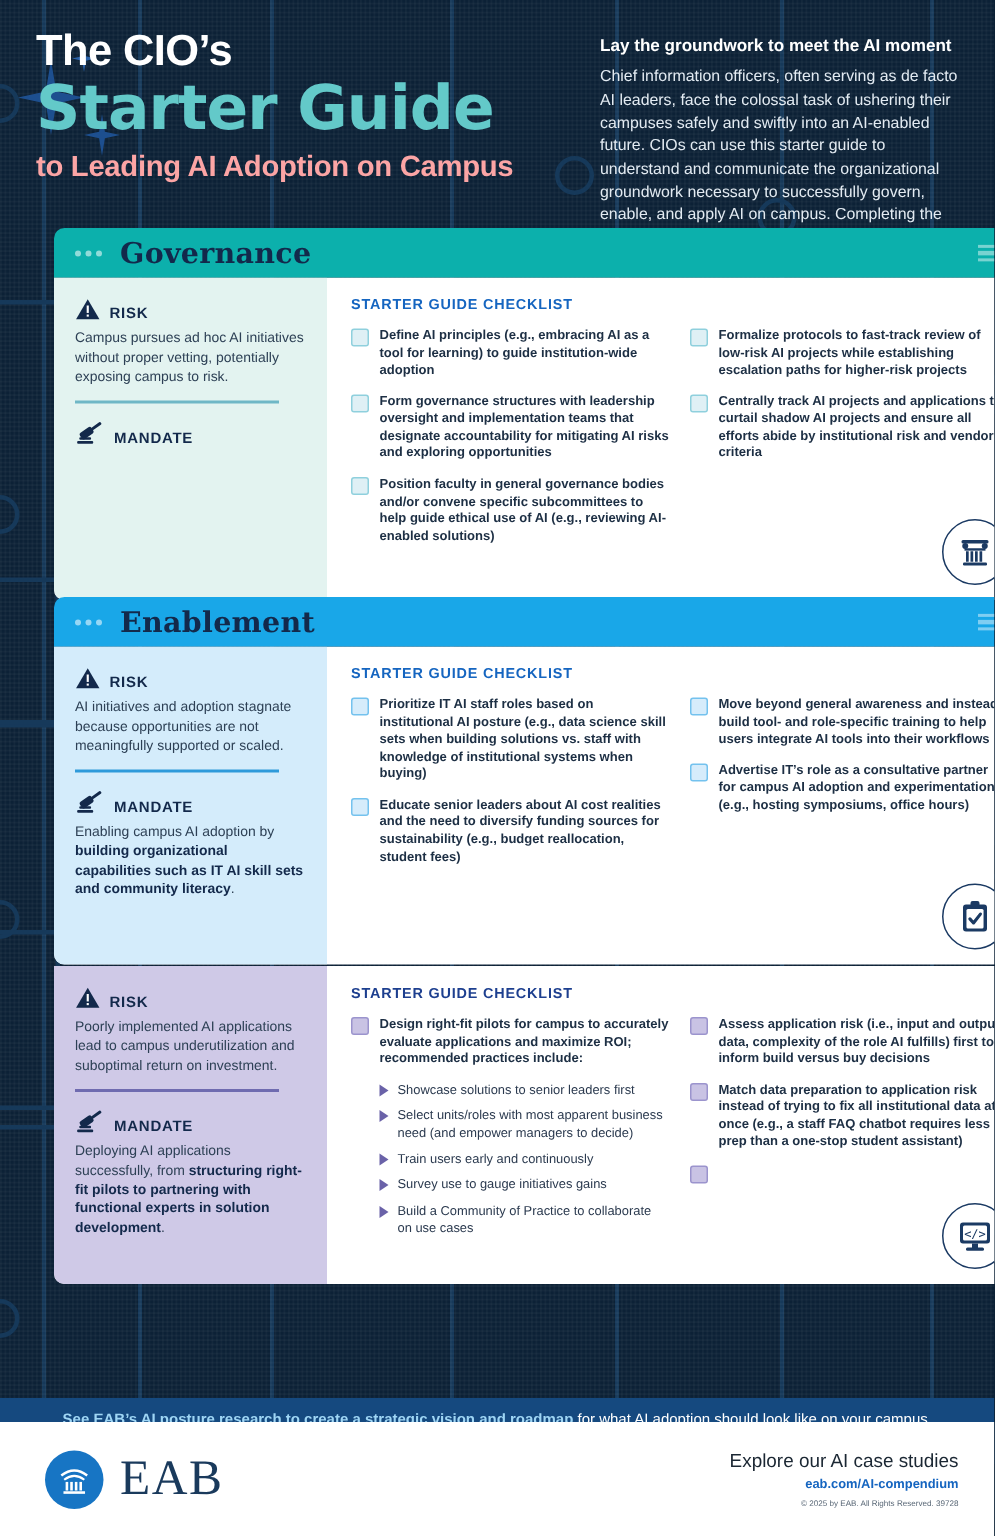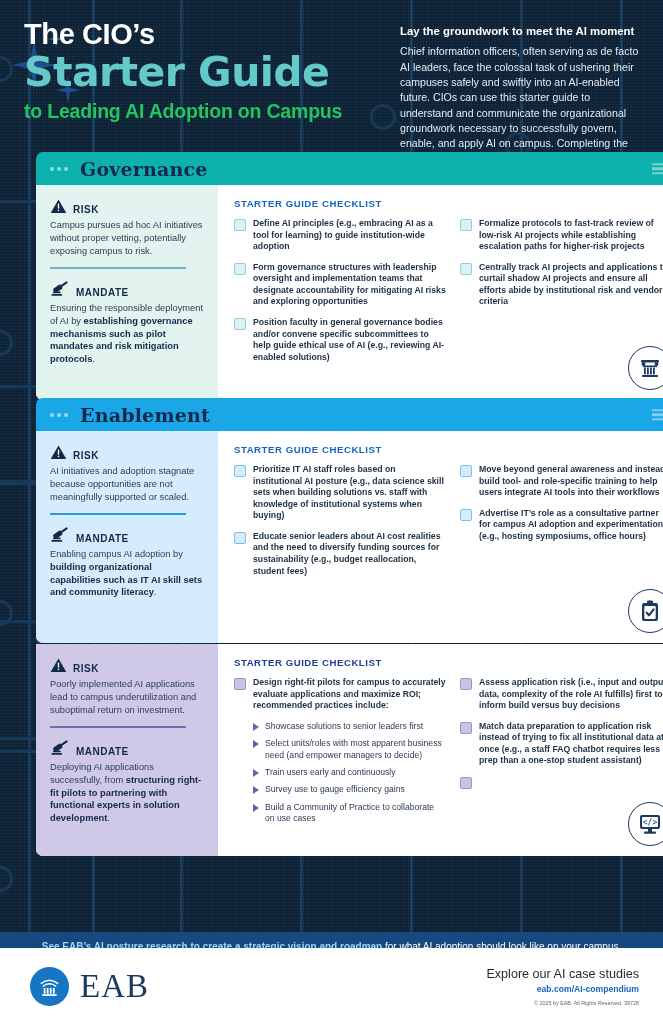--- a/index.html
+++ b/index.html
@@ -61,21 +61,21 @@
   .t-line1 {
     color: #ffffff; font-size: 29px; font-weight: 700; letter-spacing: -0.4px;
     line-height: 1.0;
   }
   .t-line2 {
     color: #63c9c9; font-size: 41px; font-weight: 800; letter-spacing: -0.6px;
     line-height: 1.08; margin-top: 1px;
     font-family: "DejaVu Sans", sans-serif;
   }
   .t-line3 {
-    color: #22c55e; font-size: 19.5px; font-weight: 600; letter-spacing: -0.2px;
+    color: #fca5a5; font-size: 19.5px; font-weight: 600; letter-spacing: -0.2px;
     line-height: 1.1; margin-top: 7px;
   }
   .intro { position: absolute; left: 400px; top: 24px; width: 245px; }
   .intro-h {
     color: #ffffff; font-size: 11.4px; font-weight: 700; line-height: 1.25;
     margin-bottom: 6px;
   }
   .intro-p {
     color: #e3ebf2; font-size: 10.6px; line-height: 1.45;
   }
@@ -264,21 +264,20 @@
           <svg width="20" height="18" viewBox="0 0 28 24">
             <rect x="2" y="19" width="15" height="2.6" rx="1" fill="#13294b"></rect>
             <rect x="4" y="15.5" width="11" height="2.3" rx="1" fill="#13294b"></rect>
             <g transform="rotate(-35 14 10)">
                 <rect x="4" y="6" width="13" height="7" rx="2" fill="#13294b"></rect>
                 <rect x="16" y="8" width="11" height="2.8" rx="1.2" fill="#13294b"></rect>
               </g>
           </svg>
           <span class="rm-title">MANDATE</span>
         </div>
-        <div class="rm-body"><span>Ensuring the responsible deployment of AI by </span><b>establishing governance mechanisms such as pilot mandates and risk mitigation protocols</b><span>.</span></div>
       </div>
       <div class="right-col" style="min-height:215px">
         <div class="checklist-title">STARTER GUIDE CHECKLIST</div>
         <div class="cols">
           <div class="col">
             <div class="item">
                 <span class="cbox"></span>
                 <span class="itxt">Define AI principles (e.g., embracing AI as a tool for learning) to guide institution-wide adoption</span>
               </div>
             <div class="item">
@@ -435,21 +434,21 @@
               <div class="subitem">
                   <span class="tri"></span>
                   <span class="stxt">Select units/roles with most apparent business need (and empower managers to decide)</span>
                 </div>
               <div class="subitem">
                   <span class="tri"></span>
                   <span class="stxt">Train users early and continuously</span>
                 </div>
               <div class="subitem">
                   <span class="tri"></span>
-                  <span class="stxt">Survey use to gauge efficiency gains</span>
+                  <span class="stxt">Survey use to gauge initiatives gains</span>
                 </div>
               <div class="subitem">
                   <span class="tri"></span>
                   <span class="stxt">Build a Community of Practice to collaborate on use cases</span>
                 </div>
             </div>
           </div>
           <div class="col">
             <div class="item">
                 <span class="cbox"></span>

